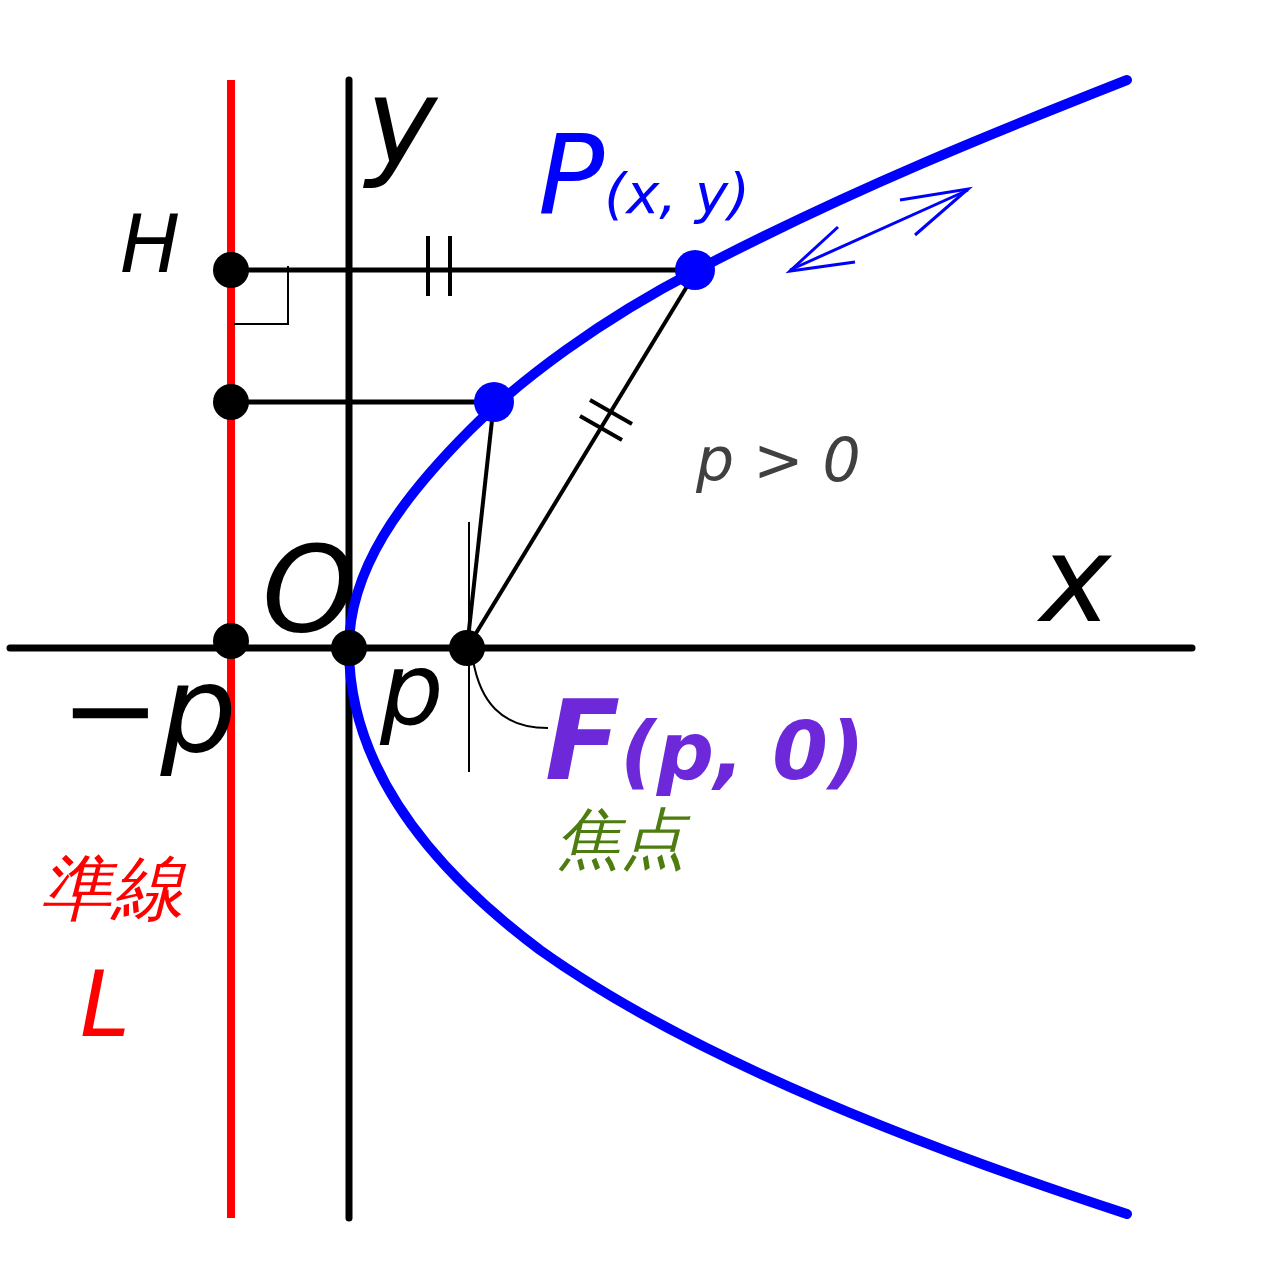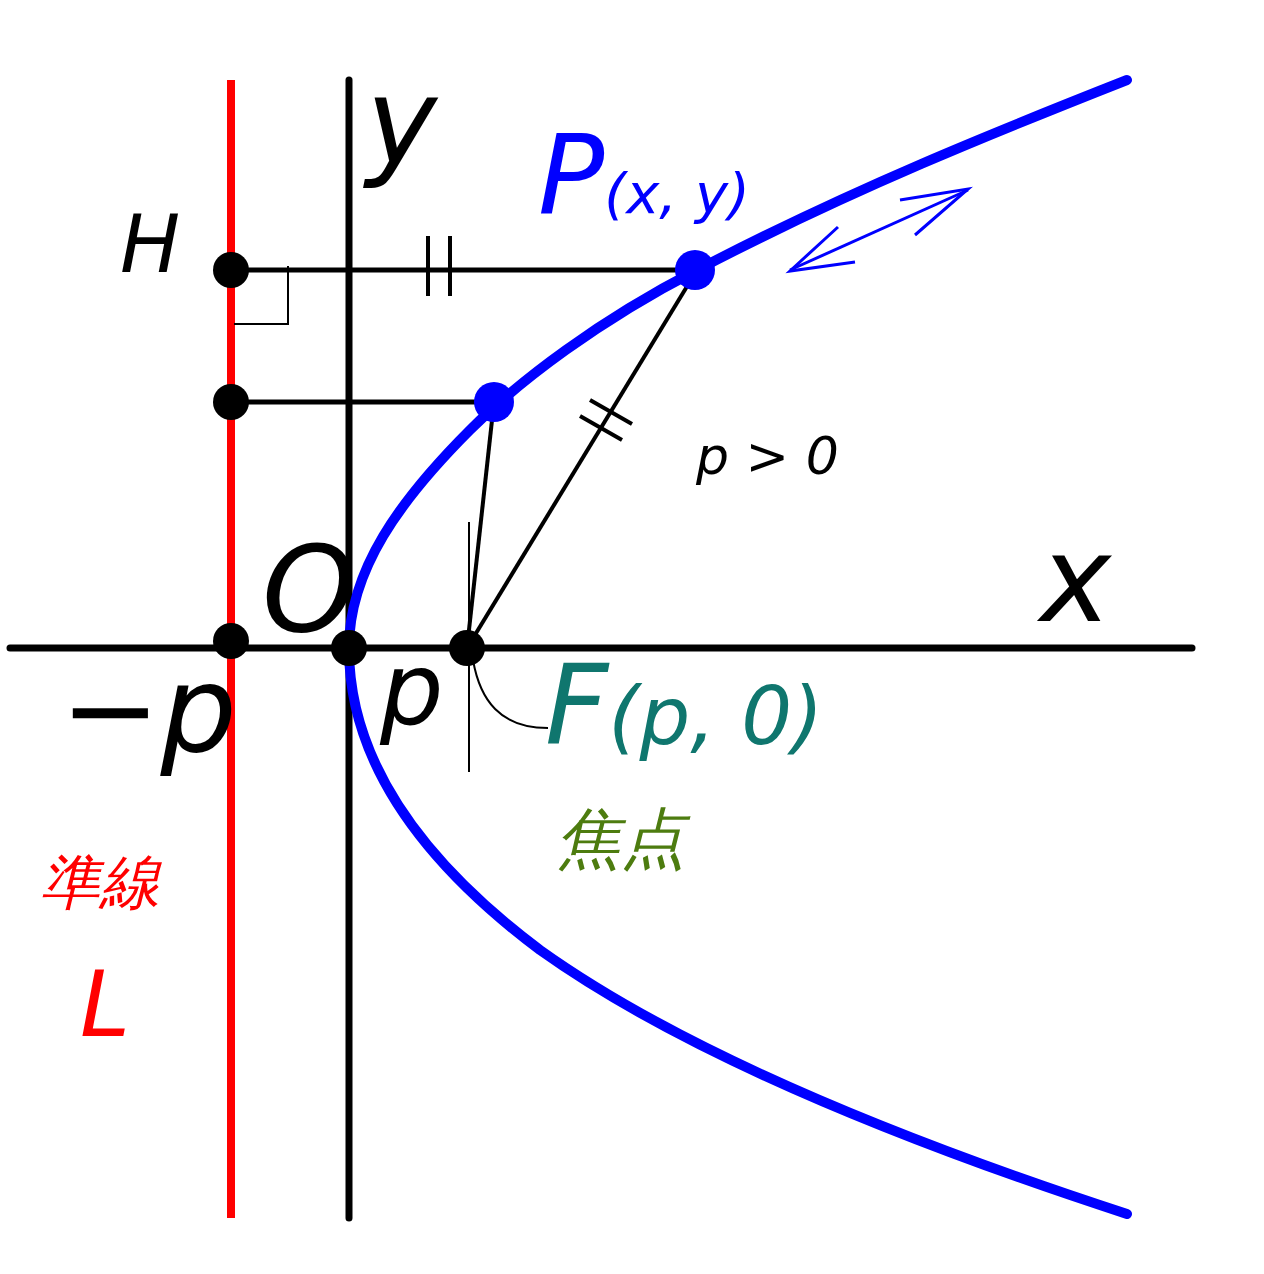--- a/index.html
+++ b/index.html
@@ -52,21 +52,21 @@
   </g>
 </svg>
 
 <div class="lbl" style="position:absolute;left:366px;top:62px;font-size:120px;color:#000;line-height:1;">y</div>
 <div class="lbl" style="position:absolute;left:1040px;top:520px;font-size:120px;color:#000;line-height:1;">x</div>
 <div class="lbl" style="position:absolute;left:262px;top:530px;font-size:120px;color:#000;line-height:1;">O</div>
 <div class="lbl" style="position:absolute;left:120px;top:205px;font-size:80px;color:#000;line-height:1;">H</div>
 <div style="position:absolute;left:538px;top:120px;color:#0000ff;line-height:1;white-space:nowrap;">
   <span class="lbl" style="font-size:110px;">P</span><span class="lbl" style="font-size:56px;">(x, y)</span>
 </div>
-<div class="lbl" style="position:absolute;left:696px;top:430px;font-size:52px;color:#000000;line-height:1;white-space:nowrap;">p &gt; 0</div>
+<div class="lbl" style="position:absolute;left:696px;top:430px;font-size:60px;color:#404040;line-height:1;white-space:nowrap;">p &gt; 0</div>
 <div class="lbl" style="position:absolute;left:60px;top:650px;font-size:120px;color:#000;line-height:1;white-space:nowrap;">−p</div>
 <div class="lbl" style="position:absolute;left:380px;top:640px;font-size:100px;color:#000;line-height:1;">p</div>
-<div style="position:absolute;left:545px;top:651px;color:#0f766e;line-height:1;white-space:nowrap;">
+<div style="position:absolute;left:545px;top:686px;color:#6d28d9;line-height:1;white-space:nowrap;font-weight:bold;">
   <span class="lbl" style="font-size:110px;">F</span><span class="lbl" style="font-size:80px;">(p, 0)</span>
 </div>
 <div class="lbl" style="position:absolute;left:556px;top:806px;font-size:65px;color:#4d7c0f;line-height:1;white-space:nowrap;">焦点</div>
-<div class="lbl" style="position:absolute;left:40px;top:852px;font-size:60px;color:#ff0000;line-height:1;white-space:nowrap;">準線</div>
+<div class="lbl" style="position:absolute;left:40px;top:852px;font-size:72px;color:#ff0000;line-height:1;white-space:nowrap;">準線</div>
 <div class="lbl" style="position:absolute;left:80px;top:960px;font-size:90px;color:#ff0000;line-height:1;">L</div>
 
 </body></html>

